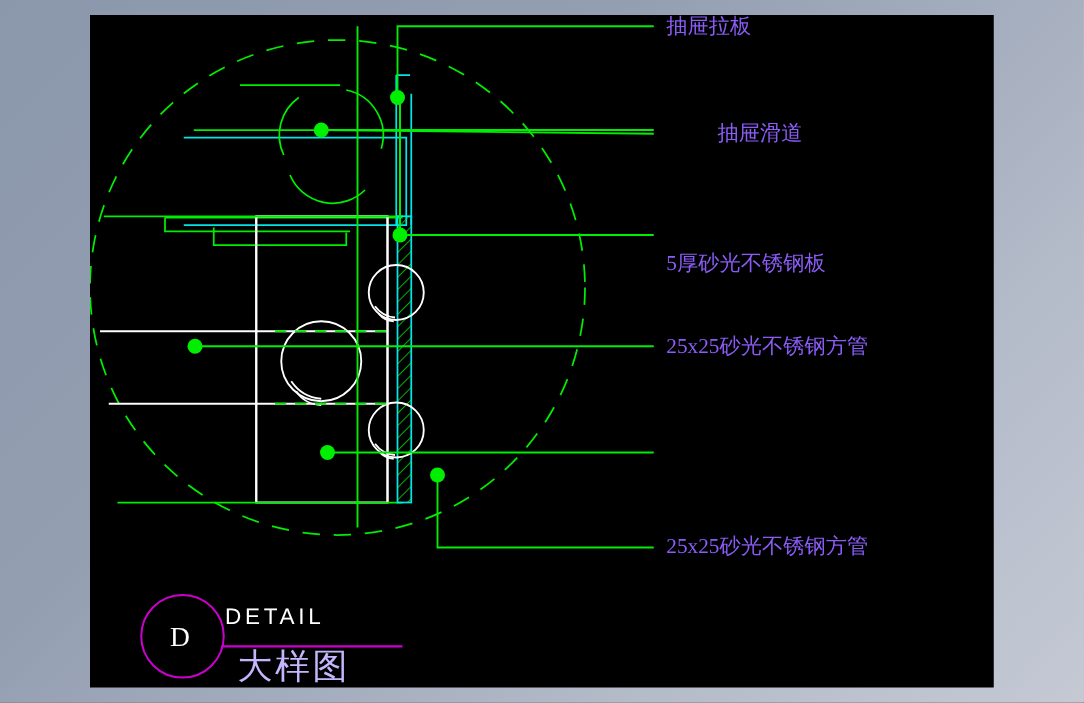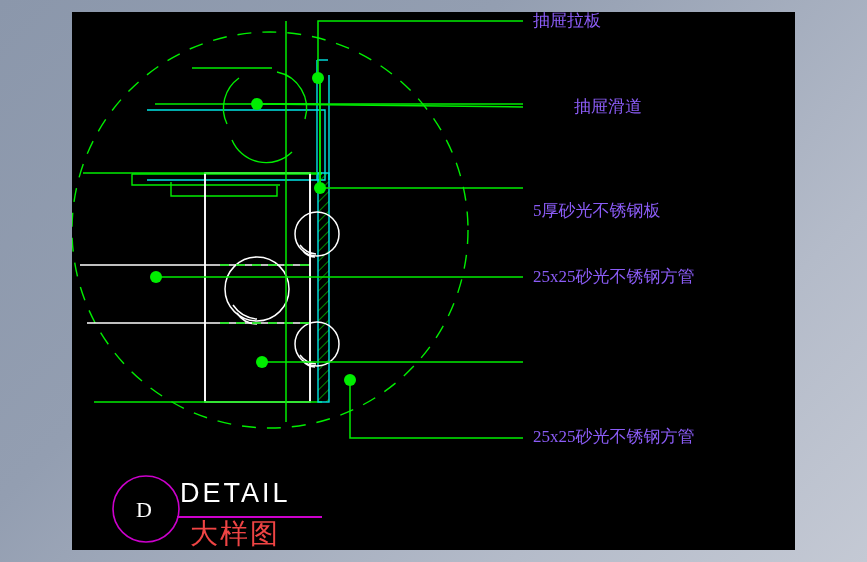--- a/index.html
+++ b/index.html
@@ -16,24 +16,24 @@
   #cad-svg{position:absolute;left:0;top:0;width:723px;height:538px;}
   .label-text{
     position:absolute;color:#8b5cf6;
     font-family:"Liberation Serif","DejaVu Serif",serif;
     font-size:17px;line-height:21px;white-space:nowrap;
     letter-spacing:0px;
   }
   .detail-en{
     position:absolute;color:#ffffff;
     font-family:"Liberation Sans",sans-serif;
-    font-size:27px;line-height:27px;white-space:nowrap;letter-spacing:3px;
+    font-size:18px;line-height:27px;white-space:nowrap;letter-spacing:3px;
   }
   .detail-cn{
-    position:absolute;color:#ef4444;
+    position:absolute;color:#c4b5fd;
     font-family:"Liberation Serif","DejaVu Serif",serif;
     font-size:28px;line-height:28px;white-space:nowrap;letter-spacing:2px;
   }
   .detail-d{
     position:absolute;color:#ffffff;
     font-family:"Liberation Serif","DejaVu Serif",serif;
     font-size:22px;line-height:22px;
   }
 </style>
 </head>

